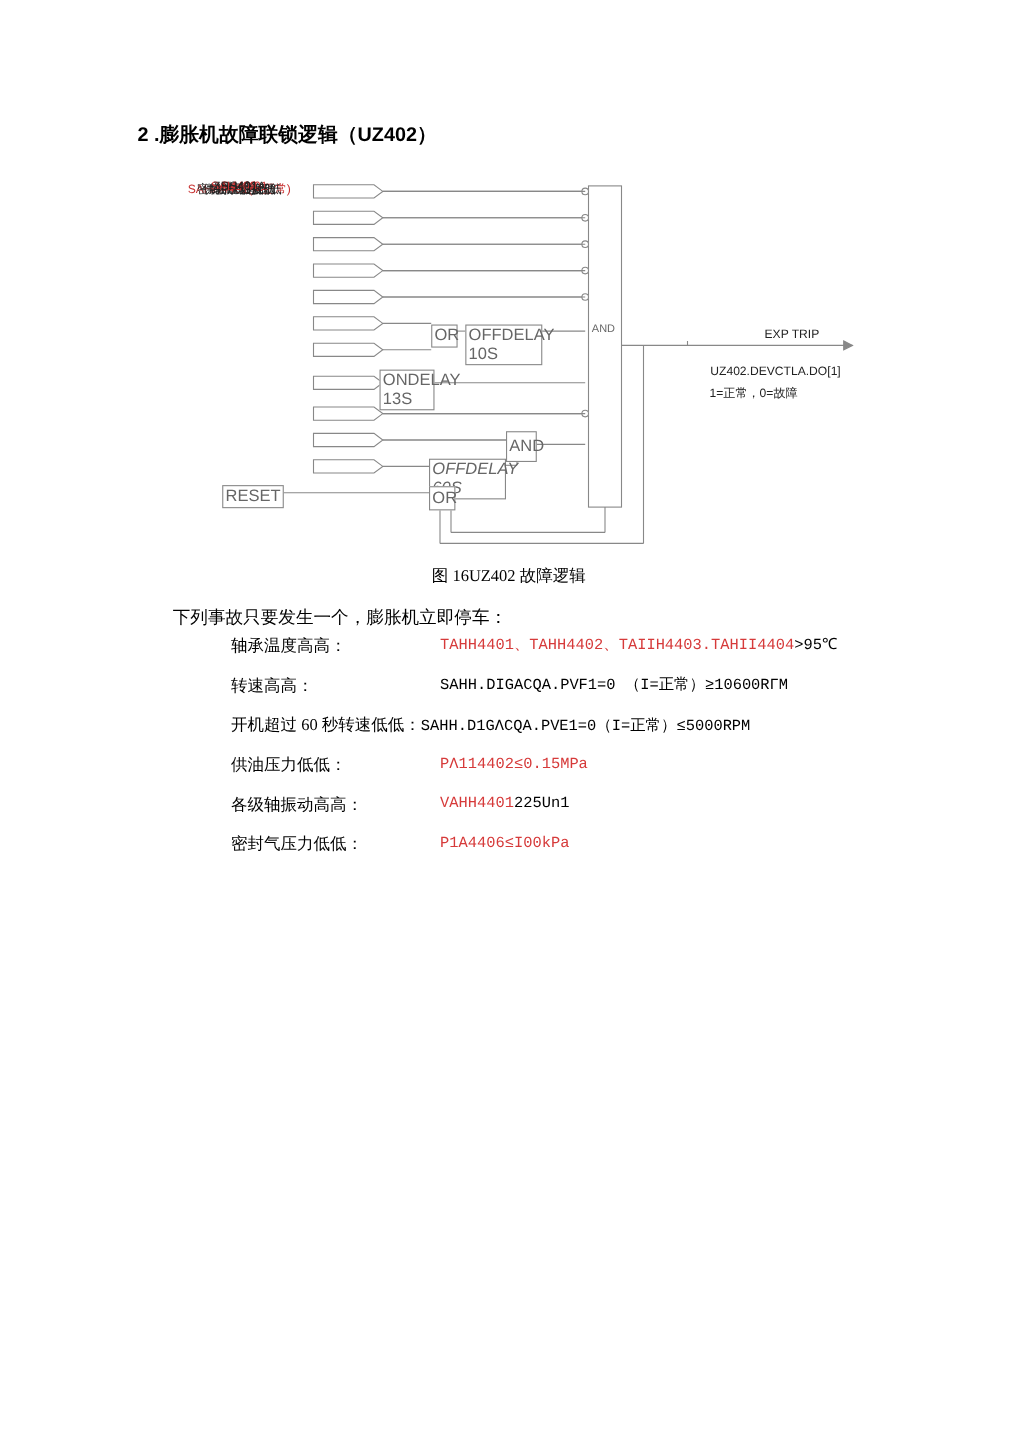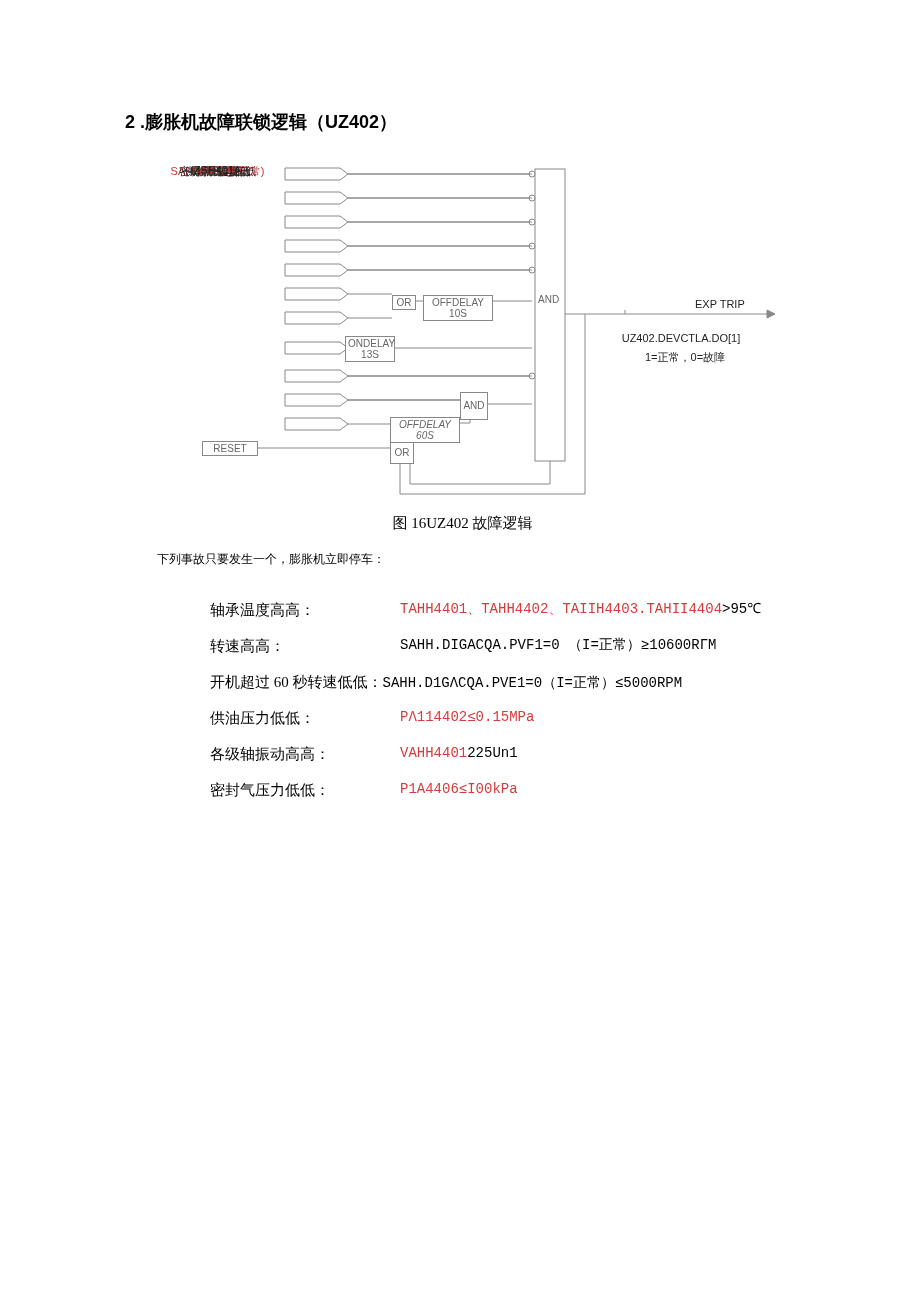--- a/index.html
+++ b/index.html
@@ -37,35 +37,35 @@
   .red { color: #c83232; }
   .black { color: #222; }
   .gray { color: #666; }
   .diagram svg {
     position: absolute;
     left: 0; top: 0;
   }
   .smallbox {
     position: absolute;
     border: 1px solid #888;
-    font-size: 10px;
+    font-size: 15px;
     color: #666;
-    text-align: center;
+    text-align: left;
     background: #fff;
     line-height: 1.1;
     padding: 1px 2px;
   }
   .caption {
     text-align: center;
     font-size: 15px;
     margin: 10px 0 18px 0;
   }
   .intro {
-    font-size: 12px;
-    margin: 0 0 30px 32px;
+    font-size: 16px;
+    margin: 0 0 4px 32px;
   }
   .conds {
     margin-left: 85px;
   }
   .cond-row {
     display: flex;
     font-size: 15px;
     margin-bottom: 12px;
     line-height: 1.6;
   }
@@ -191,21 +191,21 @@
       <div class="smallbox" style="left:268px;top:131px;width:64px;">OFFDELAY 10S</div>
       <div class="smallbox" style="left:190px;top:172px;width:44px;white-space:pre-line;">ONDELAY
 13S</div>
       <div class="smallbox" style="left:305px;top:228px;width:22px;height:24px;line-height:24px;">AND</div>
       <div class="smallbox" style="left:235px;top:253px;width:64px;font-style:italic;">OFFDELAY 60S</div>
       <div class="smallbox" style="left:235px;top:278px;width:18px;height:18px;line-height:18px;">OR</div>
 
       <div class="dlabel gray" style="left:383px;top:130px;font-size:10px;">AND</div>
 
       <div class="dlabel black" style="left:540px;top:134px;font-size:11px;">EXP TRIP</div>
-      <div class="dlabel black" style="left:446px;top:168px;font-size:11px;width:160px;">UZ402.DEVCTLA.DO[1]</div>
+      <div class="dlabel black" style="left:470px;top:168px;font-size:11px;width:160px;">UZ402.DEVCTLA.DO[1]</div>
       <div class="dlabel black" style="left:490px;top:186px;font-size:11px;">1=正常，0=故障</div>
 
     </div>
   </div>
 
   <div class="caption">图 16UZ402 故障逻辑</div>
 
   <div class="intro">下列事故只要发生一个，膨胀机立即停车：</div>
 
   <div class="conds">

